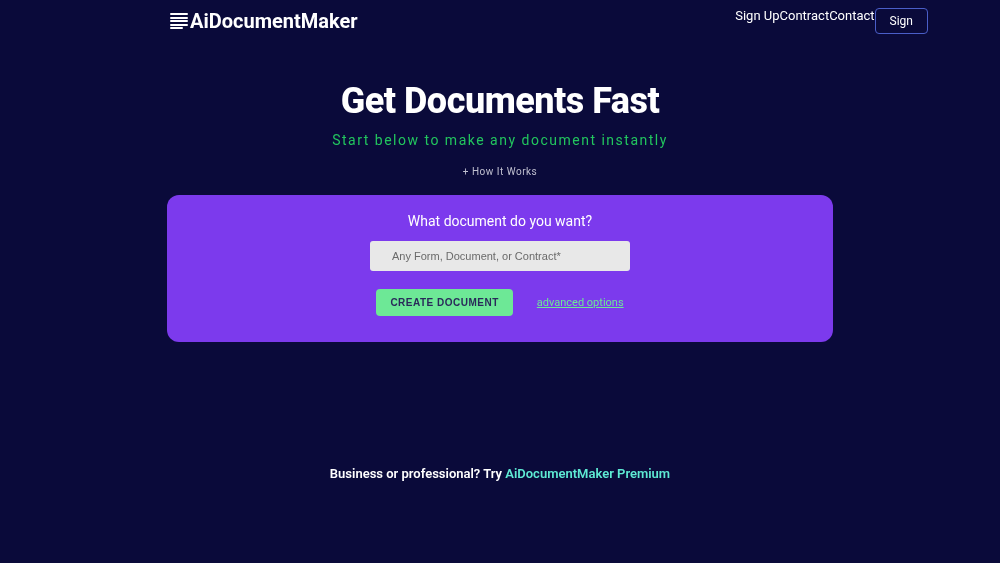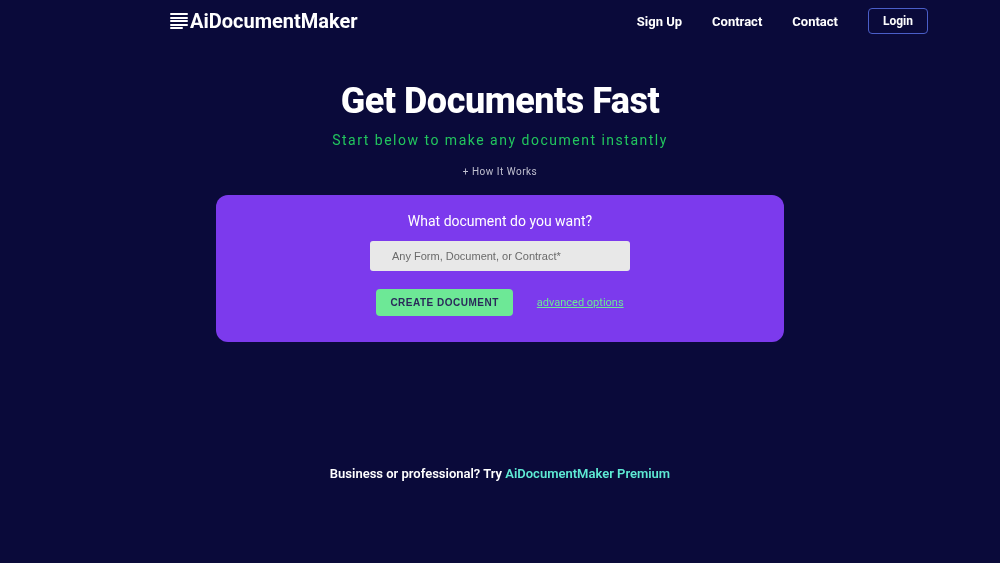--- a/index.html
+++ b/index.html
@@ -47,23 +47,20 @@
     }
     
     .logo-text {
       font-size: 20px;
       font-weight: 700;
       color: #ffffff;
     }
     
     .nav {
       display: flex;
-      align-items: center;
-      gap: 30px;
-      font-weight: bold;
     }
     
     .nav-link {
       font-size: 13px;
       color: #ffffff;
       cursor: pointer;
     }
     
     .login-button {
       border: 1.5px solid #4a5ec8;
@@ -99,21 +96,21 @@
       color: #c0c0d0;
       margin-top: 18px;
       letter-spacing: 0.5px;
       cursor: pointer;
     }
     
     .form-card {
       background-color: #7c3aed;
       border-radius: 12px;
       margin: 18px auto 0 auto;
-      width: 568px;
+      width: 666px;
       padding: 18px 0 26px 0;
     }
     
     .form-label {
       font-size: 14px;
       color: #ffffff;
       margin-bottom: 12px;
     }
     
     .input-field {
@@ -188,21 +185,21 @@
       <div class="logo-icon-line" style="width: 100%;"></div>
       <div class="logo-icon-line" style="width: 100%;"></div>
       <div class="logo-icon-line" style="width: 70%;"></div>
     </div>
     <span class="logo-text">AiDocumentMaker</span>
   </div>
   <div class="nav">
     <span class="nav-link">Sign Up</span>
     <span class="nav-link">Contract</span>
     <span class="nav-link">Contact</span>
-    <span class="login-button">Login</span>
+    <span class="login-button">Sign</span>
   </div>
 </div>
 
 <div class="main-content">
   <h1 class="main-title">Get Documents Fast</h1>
   <p class="subtitle">Start below to make any document instantly</p>
   <p class="how-it-works">+ How It Works</p>
 
   <div class="form-card">
     <p class="form-label">What document do you want?</p>

